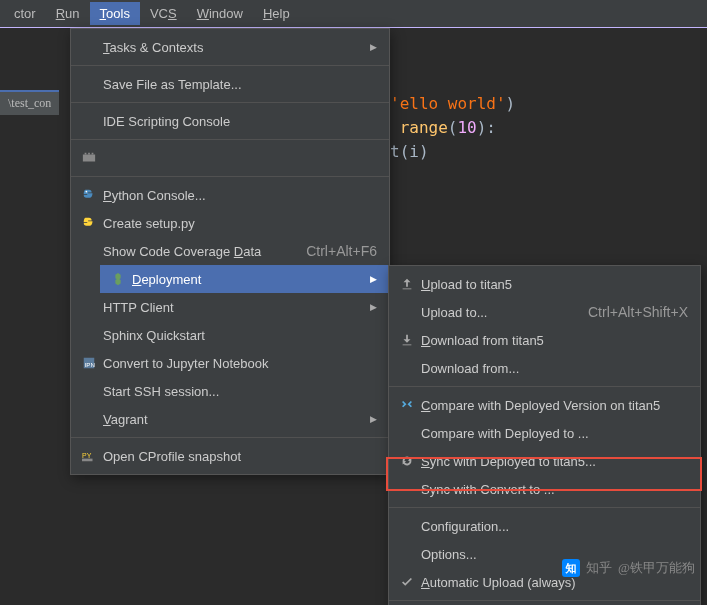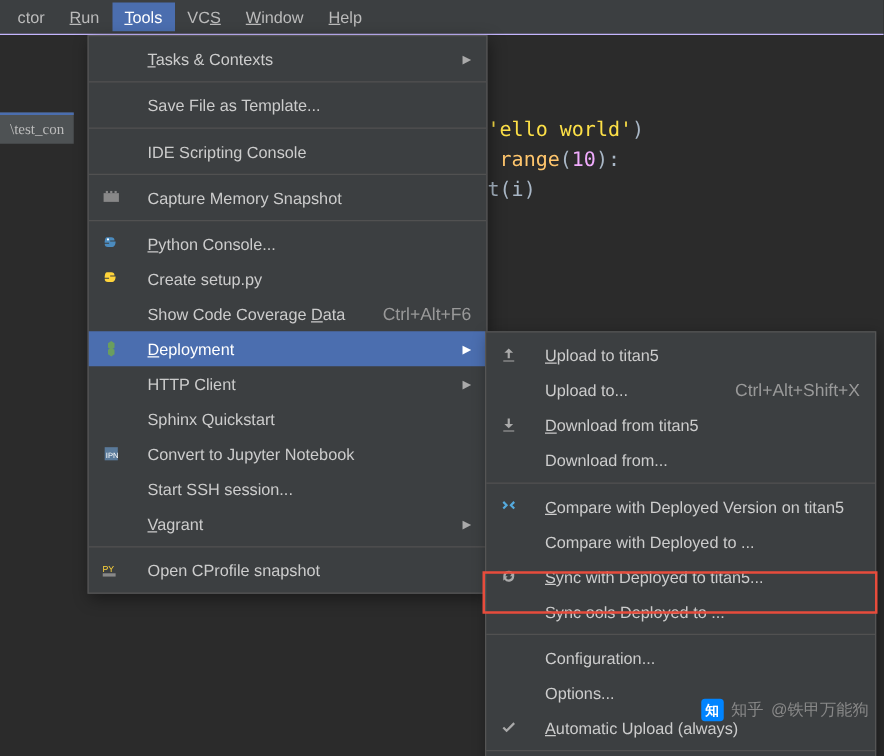--- a/index.html
+++ b/index.html
@@ -44,44 +44,43 @@
 
 
 .code-area {
   position: absolute;
   top: 92px; left: 390px;
   font-family: "Consolas", monospace;
   font-size: 16px;
   line-height: 24px;
   color: #a9b7c6;
 }
-.code-area .str { color: #fde047; }
+.code-area .str { color: #f97316; }
 .code-area .nm  { color: #f0abfc; }
 .code-area .call{ color: #ffc66d; }
 
 
 .dropdown {
   position: absolute;
   top: 28px; left: 70px;
   width: 320px;
   background: #3c3f41;
   border: 1px solid #555;
   box-shadow: 2px 4px 12px rgba(0,0,0,.4);
   padding: 4px 0;
 }
 .menu-row {
   display: flex;
   align-items: center;
   height: 28px;
   padding: 0 12px 0 8px;
   color: #ccc;
   cursor: pointer;
-  gap: 15px;
-}
-.menu-row.highlight { background: #4b6eaf; color: #fff; }
+}
+.menu-row.highlight { background: #4b6eaf; color: #fff; margin-left: 29px; }
 .menu-row .ico {
   width: 20px; height: 16px;
   display: inline-flex; align-items: center; justify-content: center;
   margin-right: 4px;
   color: #aaa;
 }
 .menu-row .lbl { flex: 1; }
 .menu-row .shortcut { color: #999; font-size: 14px; }
 .menu-row .arrow { color: #aaa; margin-left: 8px; font-size: 9px; }
 .menu-row.highlight .arrow, .menu-row.highlight .shortcut, .menu-row.highlight .ico { color:#fff; }
@@ -107,21 +106,21 @@
   width: 316px; height: 34px;
 }
 
 
 .watermark {
   position: absolute;
   right: 12px; bottom: 28px;
   color: #888; font-size: 13px;
   display: flex; align-items: center; gap: 6px;
 }
-.watermark .zh { font-family: Liberation Sans, sans-serif; }
+.watermark .zh { font-family: Liberation Serif, serif; }
 .zh-icon {
   width: 18px; height: 18px; background: #0084ff; color:#fff;
   display:inline-flex; align-items:center; justify-content:center;
   font-weight:bold; font-size:11px; border-radius:3px;
 }
 
 
 .ico svg { width:14px; height:14px; }
 </style>
 </head>
@@ -163,21 +162,20 @@
     <div class="sep"></div>
     <div class="menu-row">
       <span class="ico">
         <svg viewBox="0 0 16 16">
           <rect x="1" y="4" width="14" height="8" fill="#888"></rect>
           <rect x="3" y="2" width="2" height="2" fill="#888"></rect>
           <rect x="7" y="2" width="2" height="2" fill="#888"></rect>
           <rect x="11" y="2" width="2" height="2" fill="#888"></rect>
         </svg>
       </span>
-      <span class="lbl">Capture Memory Snapshot</span>
     </div>
     <div class="sep"></div>
     <div class="menu-row">
       <span class="ico">
         <svg viewBox="0 0 16 16">
           <path d="M4 2h4c2 0 3 1 3 3H7v1h5c0 0 0 5-3 5H5c-2 0-3-1-3-3h4V7H2c0 0 0-5 2-5z" fill="#4b8bbe"></path>
           <circle cx="5" cy="4" r="1" fill="#fff"></circle>
         </svg>
       </span>
       <span class="lbl"><span class="mnemonic">P</span>ython Console...</span>
@@ -285,21 +283,21 @@
     <div class="menu-row">
       <span class="ico">
         <svg viewBox="0 0 16 16">
           <path d="M3 8a5 5 0 019-3l1-1v4h-4l1.5-1.5A3 3 0 005 8z M13 8a5 5 0 01-9 3l-1 1V8h4l-1.5 1.5A3 3 0 0011 8z" fill="#aaa"></path>
         </svg>
       </span>
       <span class="lbl"><span class="mnemonic">S</span>ync with Deployed to titan5...</span>
     </div>
     <div class="menu-row">
       <span class="ico"></span>
-      <span class="lbl">Sync ools Deployed to ...</span>
+      <span class="lbl">Sync with Convert to ...</span>
     </div>
     <div class="sep"></div>
     <div class="menu-row">
       <span class="ico"></span>
       <span class="lbl">Configuration...</span>
     </div>
     <div class="menu-row">
       <span class="ico"></span>
       <span class="lbl">Options...</span>
     </div>

